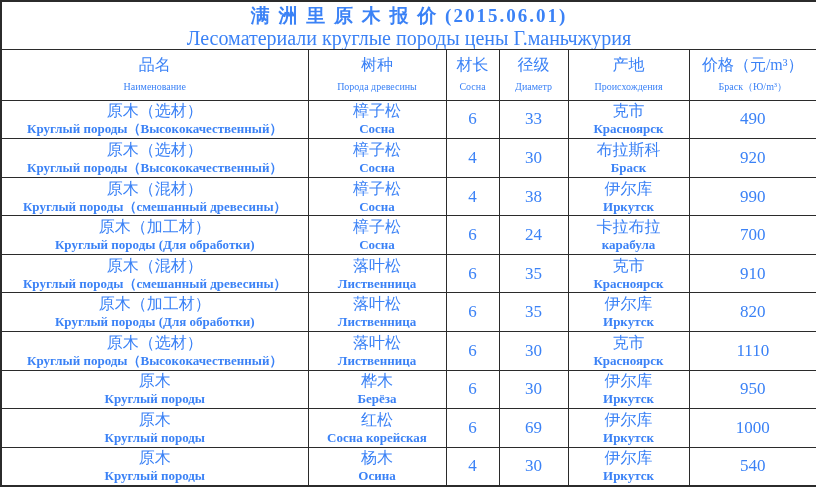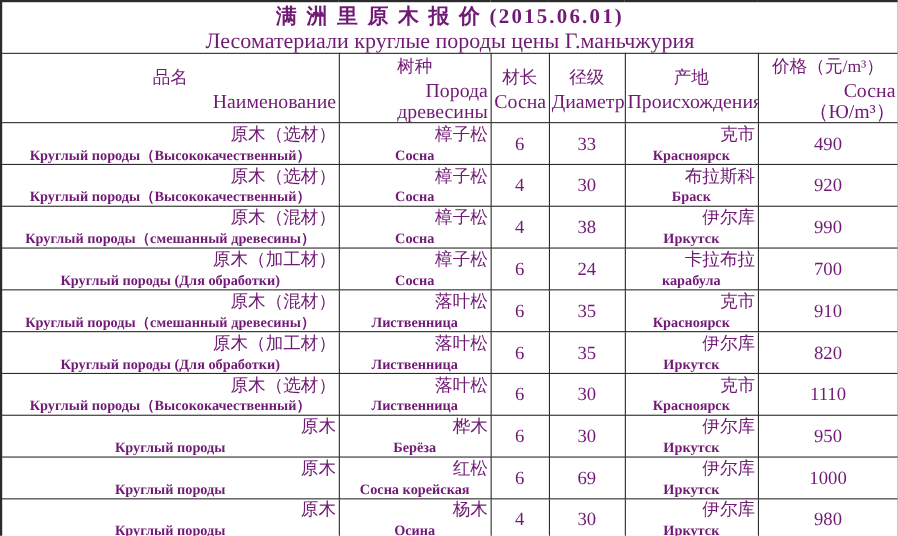--- a/index.html
+++ b/index.html
@@ -1,40 +1,40 @@
 <!DOCTYPE html>
 <html><head>
 <meta charset="utf-8">
 <style>
   html,body{margin:0;padding:0;background:#f6f6f4;}
   .page{
     width:816px;height:487px;background:#ffffff;overflow:hidden;
-    font-family:"Liberation Serif","DejaVu Serif",serif;color:#701a75;
+    font-family:"Liberation Serif","DejaVu Serif",serif;color:#3b82f6;
     box-sizing:border-box;
   }
   table.price-table{
     width:816px;height:487px;border-collapse:collapse;table-layout:fixed;
     border:2px solid #2b2b2b;background:#fff;
   }
   .price-table td,.price-table th{
     border:1px solid #2b2b2b;padding:0 2px;text-align:center;vertical-align:middle;
     overflow:hidden;
   }
   tr.title-row td{border-bottom:1px solid #2b2b2b;height:46px;}
   .doc-title{
     font-weight:bold;font-size:19px;letter-spacing:2px;line-height:26px;
   }
   .doc-subtitle{
     font-weight:normal;font-size:20px;letter-spacing:0;line-height:19px;
   }
   tr.header-row th{height:49px;font-weight:normal;}
   .h-zh{font-size:16px;line-height:24px;}
-  .h-ru{font-size:18px;line-height:19px;text-align:right;}
+  .h-ru{font-size:10px;line-height:19px;}
   tr.data-row{height:38px;}
-  .c-zh{font-size:16px;line-height:20px;text-align:right;}
+  .c-zh{font-size:16px;line-height:20px;}
   .c-ru{font-size:13px;font-weight:bold;line-height:16px;}
   .num{font-size:17px;}
 </style>
 </head>
 <body>
 
 <div class="page">
   <table class="price-table">
     <colgroup>
       <col style="width:307px">
@@ -67,21 +67,21 @@
         <th>
           <div class="h-zh">径级</div>
           <div class="h-ru">Диаметр</div>
         </th>
         <th>
           <div class="h-zh">产地</div>
           <div class="h-ru">Происхождения</div>
         </th>
         <th>
           <div class="h-zh">价格（元/m³）</div>
-          <div class="h-ru">Сосна（Ю/m³）</div>
+          <div class="h-ru">Браск（Ю/m³）</div>
         </th>
       </tr>
 
   <tr class="data-row">
     <td>
       <div class="c-zh">原木（选材）</div>
       <div class="c-ru">Круглый породы（Высококачественный）</div>
     </td>
     <td>
       <div class="c-zh">樟子松</div>
@@ -248,17 +248,17 @@
     <td>
       <div class="c-zh">杨木</div>
       <div class="c-ru">Осина</div>
     </td>
     <td class="num">4</td>
     <td class="num">30</td>
     <td>
       <div class="c-zh">伊尔库</div>
       <div class="c-ru">Иркутск</div>
     </td>
-    <td class="num">980</td>
+    <td class="num">540</td>
   </tr>
 </tbody>
   </table>
 </div>
 
 </body></html>

